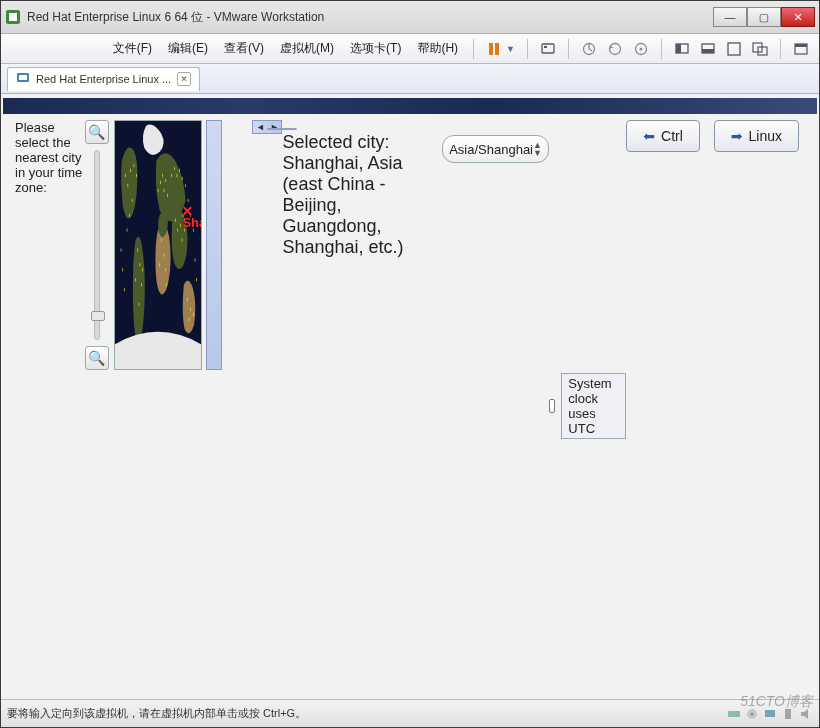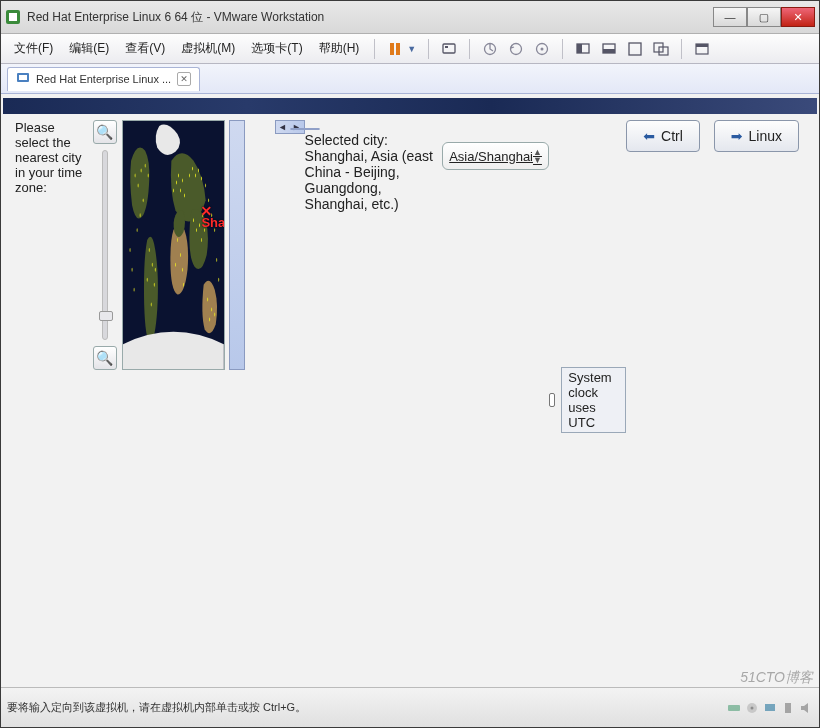--- a/index.html
+++ b/index.html
@@ -4,21 +4,21 @@
 <style>
   * { box-sizing: border-box; margin: 0; padding: 0; font-family: "Segoe UI", Tahoma, Arial, sans-serif; }
   body { background: #5a5a5a; width: 820px; height: 728px; overflow: hidden; position: relative; }
   .win-frame { position: absolute; top: 0; left: 0; right: 0; bottom: 0; background: #e8e8e8; border: 1px solid #3a3a3a; display: flex; flex-direction: column; }
   .titlebar { height: 28px; background: linear-gradient(#e8e8e8,#d8d8d8); display: flex; align-items: center; padding: 16px 4px; font-size: 12px; color: #333; border-bottom: 1px solid #b0b0b0; }
   .title-icon { width: 16px; height: 16px; margin-right: 6px; }
   .title-text { flex: 1; }
   .win-btns { display: flex; }
   .win-btn { width: 34px; height: 20px; margin-left: 0; border: 1px solid #888; display: flex; align-items: center; justify-content: center; font-size: 11px; background: linear-gradient(#f6f6f6,#d9d9d9); }
   .win-btn.close { background: linear-gradient(#e67,#c22314); color:#fff; border-color:#8a1a10; }
-  .menubar { height: 30px; background: linear-gradient(#fdfdfd,#ececf0); border-bottom: 1px solid #b7b7c2; display: flex; align-items: center; padding: 0 6px; color:#222; font-size: 12px; gap: 2px; }
+  .menubar { height: 30px; background: linear-gradient(#fdfdfd,#ececf0); border-bottom: 1px solid #b7b7c2; display: flex; align-items: center; padding: 0 6px; color:#222; font-size: 12px; gap: 2px; justify-content: flex-end; }
   .menu-item { padding: 3px 7px; cursor: default; }
   .tb-sep { width: 1px; height: 20px; background: #c0c0c8; margin: 0 6px; }
   .tb-icon { width: 18px; height: 18px; display: inline-flex; align-items: center; justify-content: center; color: #556; margin: 0 3px; }
   .tb-icon.pause svg { color:#e07a1a; }
   .tb-dropdown-arrow { font-size: 9px; color:#4a6aa0; margin-left:-2px; margin-right:4px; }
   .tabstrip { height: 30px; background: linear-gradient(#f2f4fb,#e3e8f7); border-bottom: 1px solid #a9b4d6; display: flex; align-items: center; padding: 0 6px; }
   .tab { height: 24px; background: #fff; border: 1px solid #a9b4d6; border-bottom: none; border-radius: 3px 3px 0 0; display: flex; align-items: center; padding: 0 8px; font-size: 11px; color:#333; gap:6px; }
   .tab-close { width:14px; height:14px; border:1px solid #aaa; border-radius:2px; display:flex; align-items:center; justify-content:center; font-size:9px; color:#666; }
   .content { flex:1; background:#f2f2f2; display:flex; flex-direction:column; }
   .banner { height:16px; background:linear-gradient(90deg,#1a2a55,#283a6a 30%,#1a2a55 60%,#3a4a7a); margin:4px 2px 6px 2px; }
@@ -31,35 +31,35 @@
   .zoom-thumb { position:absolute; left:-4px; width:14px; height:10px; background:#e8e8ec; border:1px solid #999; border-radius:2px; bottom:18px; }
   .map-frame { flex:1; position:relative; border:1px solid #9aa; background:#0a1230; overflow:hidden; }
   .map-svg { width:100%; height:100%; }
   .map-label { position:absolute; color:#ff2a2a; font-weight:bold; font-size:13px; text-shadow:0 0 2px #000;text-align:center; }
   .map-marker { position:absolute; color:#ff2a2a; font-weight:bold; font-size:14px; text-shadow:0 0 2px #000; }
   .map-vscroll { width:16px; background:linear-gradient(#cfd9f0,#b8c8ea); border:1px solid #8a9ac0; }
   .map-hscroll { height:14px; background:linear-gradient(90deg,#cfd9f0,#b8c8ea); border:1px solid #8a9ac0; margin:0 0 0 30px; display:flex; align-items:center; }
   .hscroll-arrow { width:14px; height:12px; display:flex; align-items:center; justify-content:center; font-size:9px; color:#334; }
   .hscroll-track { flex:1; position:relative; }
   .hscroll-thumb { position:absolute; left:40%; width:30px; top:1px; bottom:1px; background:#e0e8fa; border:1px solid #90a0c8; border-radius:2px; }
-  .selected-row { margin-top:12px; font-size:14px; }
-  .combo { margin-top:22px; width:250px; height:28px; border:1px solid #9aa; background:linear-gradient(#fff,#eee); display:flex; align-items:center; padding:0 6px; justify-content:space-between; border-radius:6px; font-size:13px;text-decoration:underline; }
+  .selected-row { margin-top:12px; font-size:18px; }
+  .combo { margin-top:15px; width:250px; height:28px; border:1px solid #9aa; background:linear-gradient(#fff,#eee); display:flex; align-items:center; padding:0 6px; justify-content:space-between; border-radius:12px; font-size:13px; }
   .combo-arrows { font-size:9px; line-height:8px; color:#555; display:flex; flex-direction:column; }
   .spacer { flex:1; }
   .utc-row { display:flex; align-items:center; gap:6px; }
   .chk { width:14px; height:14px; border:1px solid #777; background:#fff; border-radius:2px; }
   .utc-label { border:1px solid #9aa8b8; background:#eef0f5; padding:2px 6px; font-size:13px; }
   .nav-row { display:flex; justify-content:flex-end; gap:14px; padding-right:6px; margin-bottom:8px; }
   .nav-btn { height:32px; padding:0 16px; border:1px solid #8a96aa; border-radius:4px; background:linear-gradient(#fdfdfd,#e4e7ee); display:flex; align-items:center; gap:6px; font-size:14px; color:#222; }
   .arrow-left { color:#2a5aa0; font-size:14px; }
   .arrow-right { color:#2a5aa0; font-size:14px; }
-  .statusbar { height:40px; background:linear-gradient(#f3f3f3,#e0e0e0); border-top:1px solid #bbb; display:flex; align-items:center; font-size:11px; color:#333; padding:0 6px; gap:8px; }
+  .statusbar { height:28px; background:linear-gradient(#f3f3f3,#e0e0e0); border-top:1px solid #bbb; display:flex; align-items:center; font-size:11px; color:#333; padding:0 6px; gap:8px; }
   .status-icons { margin-left:auto; display:flex; gap:4px; align-items:center; opacity:.7; }
   .st-icon { width:14px; height:14px; }
-  .watermark { position:absolute; right:6px; bottom:40px; font-size:14px; color:#888; font-style:italic; opacity:.7; pointer-events:none; }
+  .watermark { position:absolute; right:6px; bottom:16px; font-size:14px; color:#888; font-style:italic; opacity:.7; pointer-events:none; }
   .land { fill:#4a5a2a; }
   .ice  { fill:#e8e8e8; }
   .sand { fill:#a08050; }
   .city { fill:#f0f020; }
 </style>
 </head>
 <body>
 
 <div class="win-frame">
 

